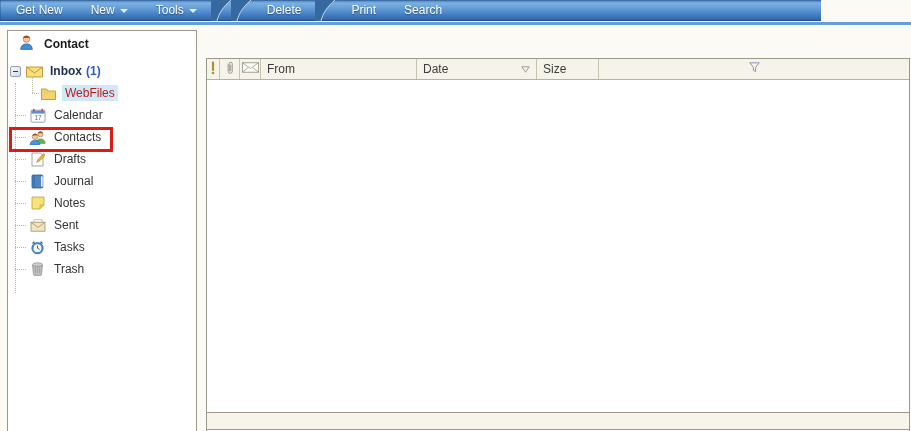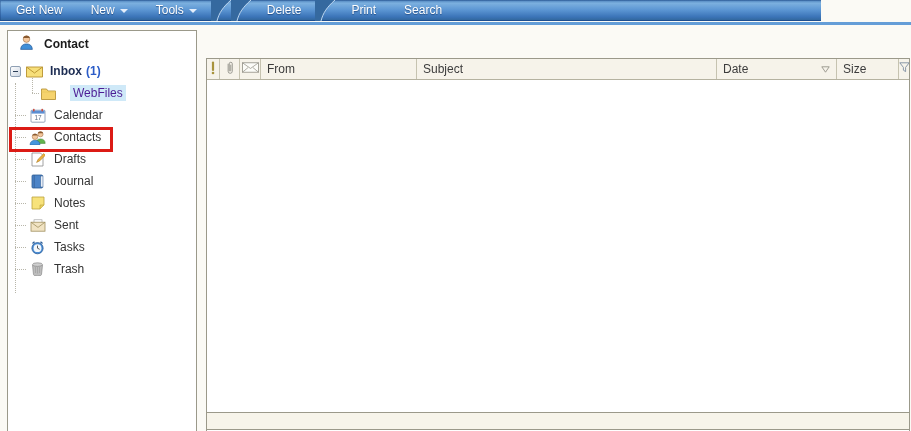--- a/index.html
+++ b/index.html
@@ -54,21 +54,21 @@
     display:flex; align-items:center; cursor:pointer;
   }
   .row .ticon { width:19px; flex:0 0 auto; display:flex; justify-content:center; }
   .row .lbl { margin-left:7px; color:#333; }
   .row.lvl1 { padding-left:20px; }
   .row.inbox { padding-left:2px; }
   .row.inbox .lbl { margin-left:6px; font-weight:bold; color:#1c2c52; }
   .row.inbox .count { margin-left:4px; color:#2b5cc8; font-weight:bold; }
   .row.webfiles { padding-left:31px; }
   .row.webfiles .lbl {
-    color:#4c1d95; background:#cfe9f8; padding:1px 3px; margin-left:12px;
+    color:#b91c1c; background:#cfe9f8; padding:1px 3px; margin-left:4px;
   }
   .toggle {
     width:11px; height:11px; flex:0 0 auto; position:relative;
     background:linear-gradient(135deg,#fdfdfd,#cfd8e4);
     border:1px solid #8fa0b4; border-radius:2px; margin-right:4px;
   }
   .toggle::after {
     content:""; position:absolute; left:2px; top:4px; width:5px; height:1px;
     background:#2c3e57;
   }
@@ -336,23 +336,20 @@
           <rect x=".5" y=".5" width="17" height="10" fill="#fcfcf8" stroke="#96948a" stroke-width=".9"></rect>
           <path d="M.5 .5 L9 6.5 L17.5 .5 M.5 10.5 L6.5 5.5 M17.5 10.5 L11.5 5.5" fill="none" stroke="#96948a" stroke-width=".8"></path>
         </svg>
       </span>
     </div>
 
     <div class="ml-col c-from">
       <span>From</span>
     </div>
 
-    <div class="ml-col c-subj">
-      <span>Subject</span>
-    </div>
 
     <div class="ml-col c-date">
       <span>Date</span>
       <span>
         <svg width="9" height="7" viewBox="0 0 9 7">
           <path d="M.8 .8 h7.4 L4.5 6.2z" fill="none" stroke="#96948a" stroke-width=".9"></path>
         </svg>
       </span>
     </div>
 

